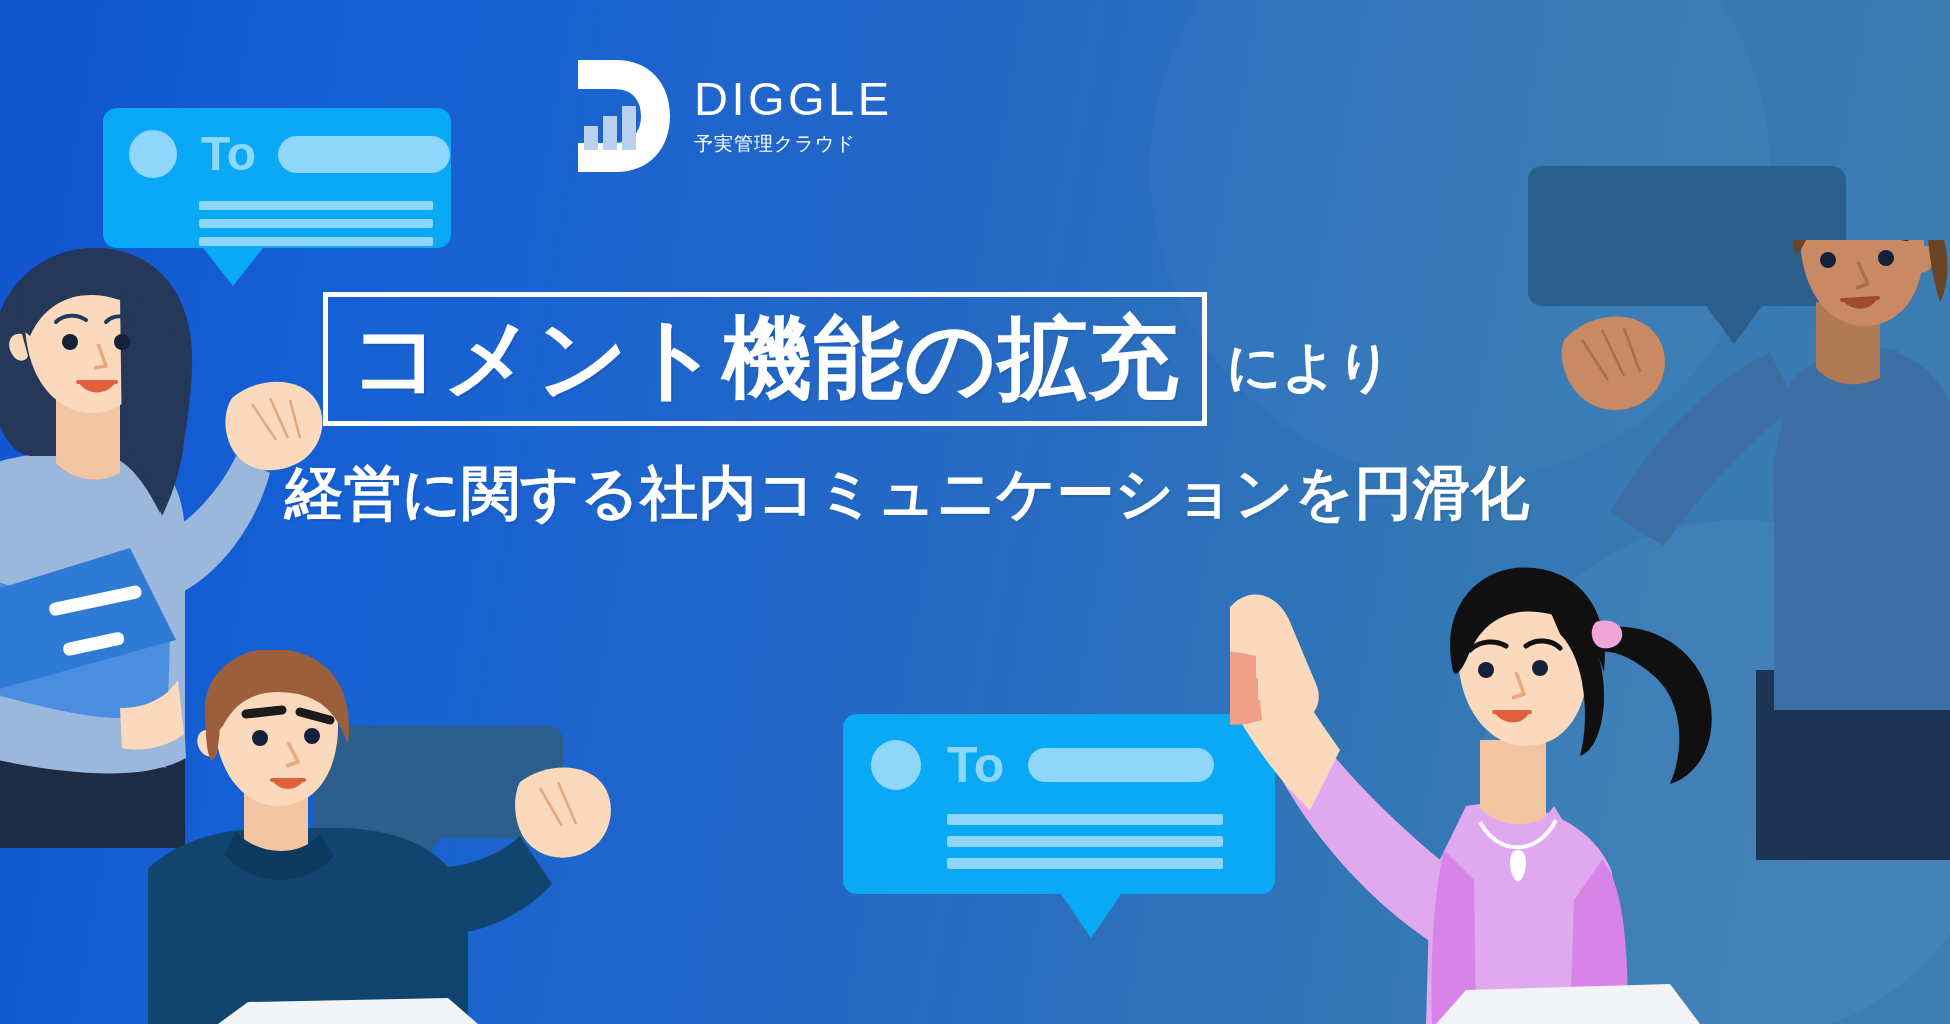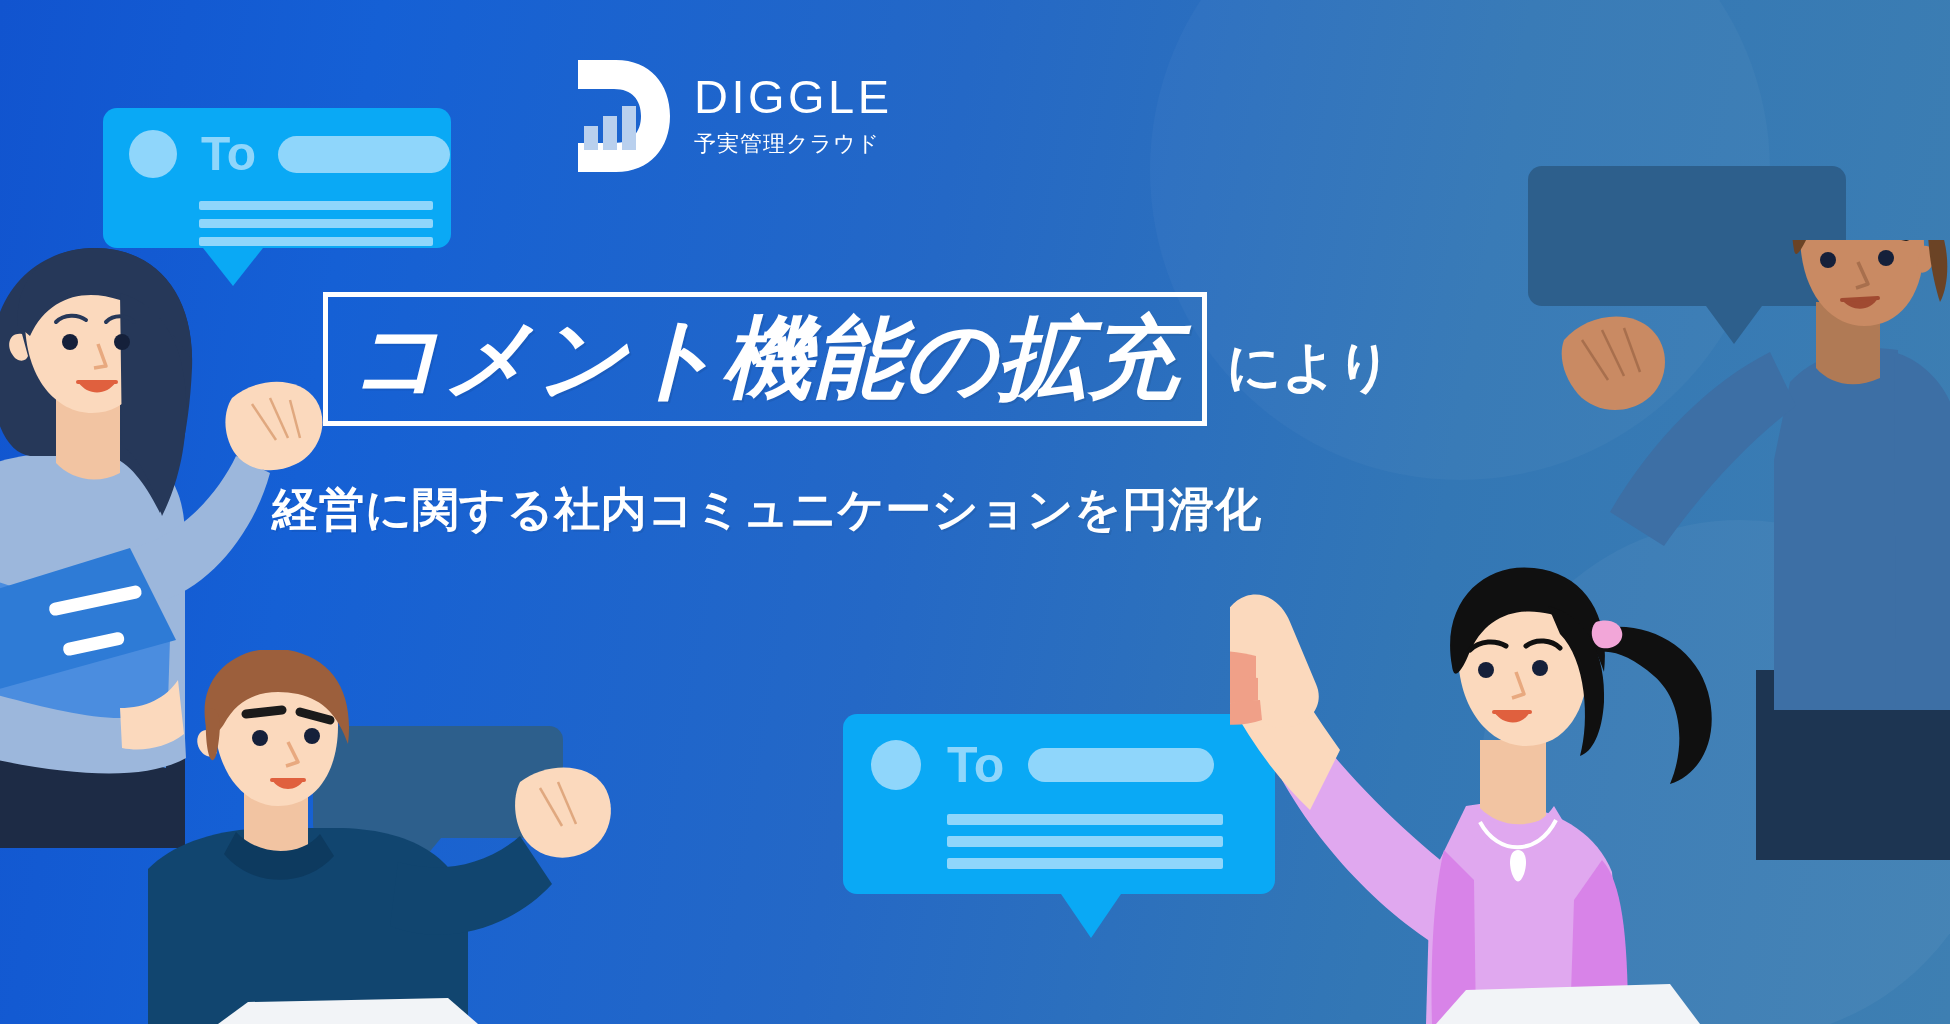--- a/index.html
+++ b/index.html
@@ -20,46 +20,45 @@
   }
   
   #logo { position:absolute; left:578px; top:60px; display:flex; align-items:center; gap:24px; }
   #logo-mark { width:92px; height:112px; position:relative; }
   #logo-text { display:flex; flex-direction:column; }
   #logo-wordmark {
     color:#fff; font-size:47px; letter-spacing:3.5px; line-height:1;
     font-weight:400;
   }
   #logo-tagline {
-    color:#fff; font-size:22px; letter-spacing:1px; margin-top:9px;
+    color:#fff; font-size:19px; letter-spacing:1px; margin-top:9px;
     font-weight:400;
   }
   
   #headline-row {
     position:absolute; left:323px; top:292px;
     display:flex; align-items:flex-end;
   }
   #headline-box {
     border:5px solid #ffffff;
     padding:16px 22px 18px 22px;
   }
   #headline-main {
     color:#ffffff; font-size:90px; font-weight:700; line-height:1.0;
     letter-spacing:1px; white-space:nowrap;
     text-shadow:2px 2px 0 rgba(0,0,0,0.07);
-    font-style:italic;
   }
   #headline-suffix {
     color:#ffffff; font-size:54px; font-weight:700;
     margin-left:20px; margin-bottom:22px; white-space:nowrap;
   }
   #subheadline {
-    position:absolute; left:272px; top:455px;
-    color:#ffffff; font-size:46px; font-weight:700; letter-spacing:0.5px;
-    white-space:nowrap; text-shadow:2px 2px 0 rgba(0,0,0,0.06);margin-top:24px;
+    position:absolute; left:285px; top:455px;
+    color:#ffffff; font-size:58px; font-weight:700; letter-spacing:0.5px;
+    white-space:nowrap; text-shadow:2px 2px 0 rgba(0,0,0,0.06);
   }
   
   .bubble-cyan { position:absolute; }
   .bubble-cyan .body {
     background:#0aa9f5; border-radius:14px; position:relative;
     width:100%; height:100%;
   }
   .bubble-cyan .tail {
     position:absolute; width:0; height:0;
     border-left:30px solid transparent; border-right:30px solid transparent;

